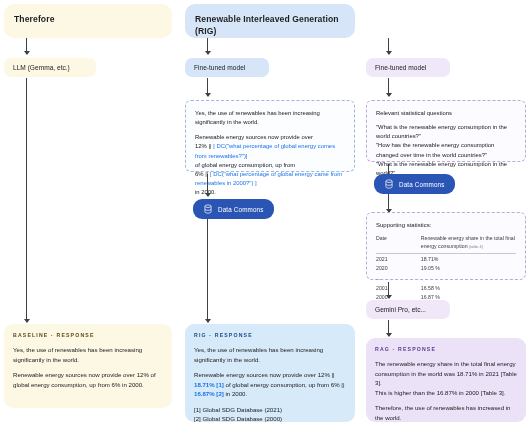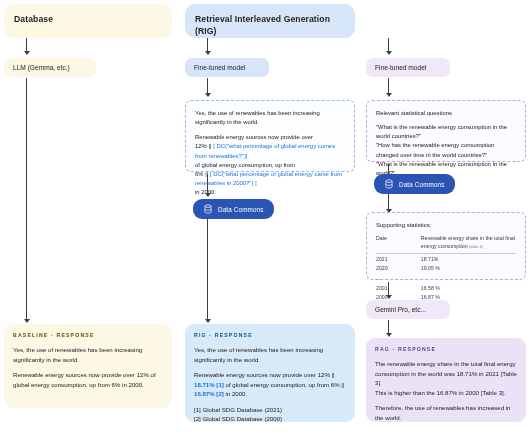--- a/index.html
+++ b/index.html
@@ -160,41 +160,41 @@
   .spacer-row td { padding-top: 2px; }
   .stat-title { font-size: 6px; }
 </style>
 </head>
 <body>
 
 <div class="canvas">
 
   <div class="col" id="col-baseline">
 
-    <div class="box header-box c-yellow-head" style="left:0; top:4px; width:168px; height:34px;">Database</div>
+    <div class="box header-box c-yellow-head" style="left:0; top:4px; width:168px; height:34px;">Therefore</div>
 
     <div class="arrow" style="left:22px; top:38px; height:16px;"></div>
 
     <div class="pill c-yellow-soft" style="left:0; top:58px; width:92px;">LLM (Gemma, etc.)</div>
 
     <div class="line-plain" style="left:22px; top:78px; height:244px;"></div>
     <div class="arrow" style="left:22px; top:300px; height:22px;"></div>
 
     <div class="box c-yellow-soft" style="left:0; top:324px; width:168px; height:84px;">
       <div class="resp-label lbl-yellow">BASELINE · RESPONSE</div>
       <div class="resp-body">
         <p>Yes, the use of renewables has been increasing significantly in the world.</p>
         <p>Renewable energy sources now provide over 12% of global energy consumption, up from 6%  in 2000.</p>
       </div>
     </div>
   </div>
 
   <div class="col" id="col-rig">
 
-    <div class="box header-box c-blue-head" style="left:0; top:4px; width:170px; height:34px;">Retrieval Interleaved Generation (RIG)</div>
+    <div class="box header-box c-blue-head" style="left:0; top:4px; width:170px; height:34px;">Renewable Interleaved Generation (RIG)</div>
 
     <div class="arrow" style="left:22px; top:38px; height:16px;"></div>
 
     <div class="pill c-blue-soft" style="left:0; top:58px; width:84px;">Fine-tuned model</div>
 
     <div class="arrow" style="left:22px; top:78px; height:18px;"></div>
 
     <div class="dashed dash-blue" style="left:0; top:100px; width:170px; height:72px;">
       <div style="margin-bottom:6px;">Yes, the use of renewables has been increasing significantly in the world.</div>
       <div>

